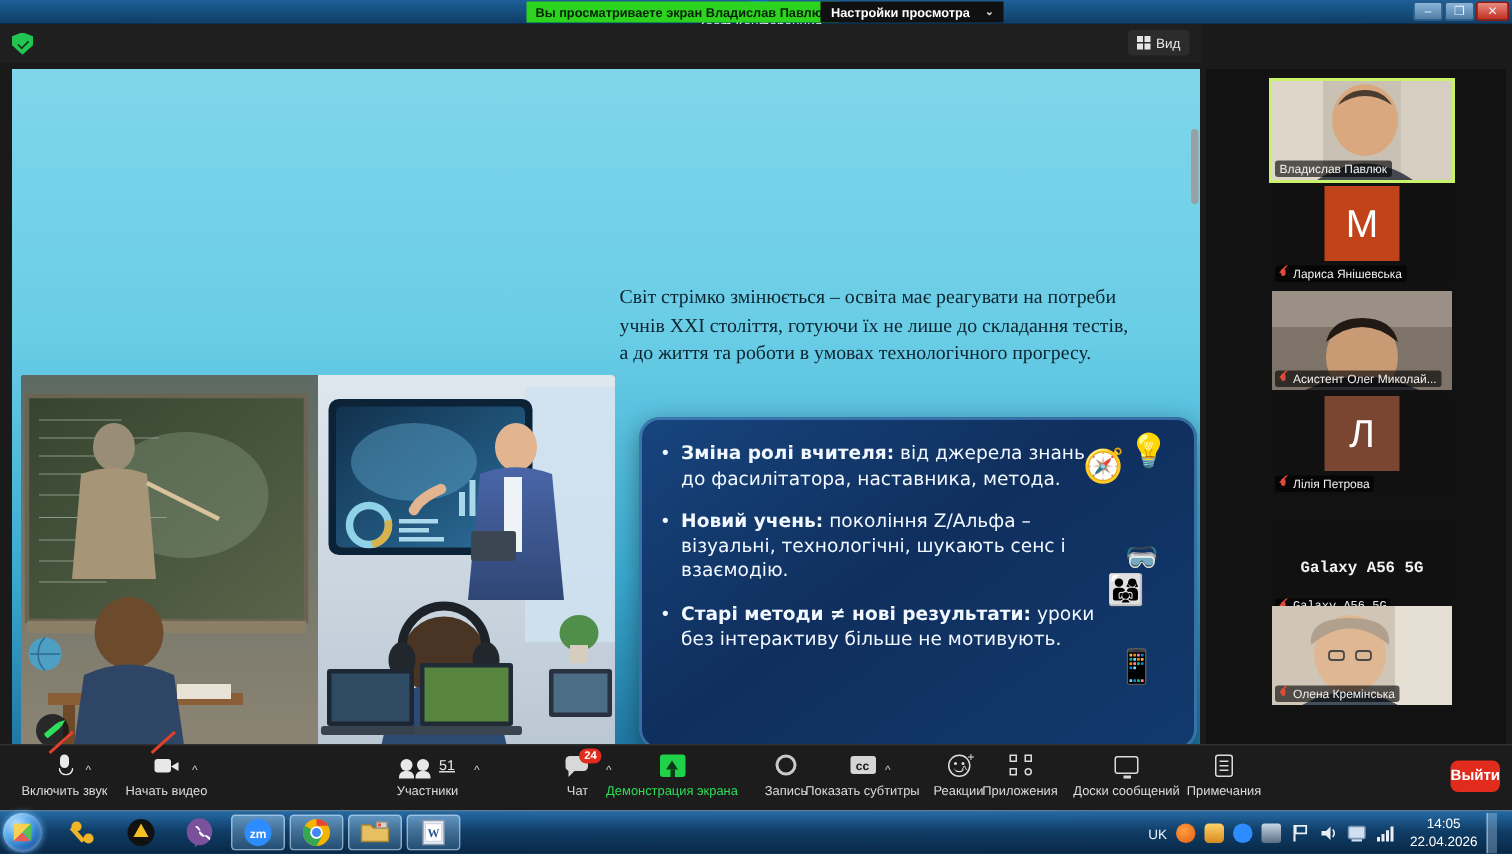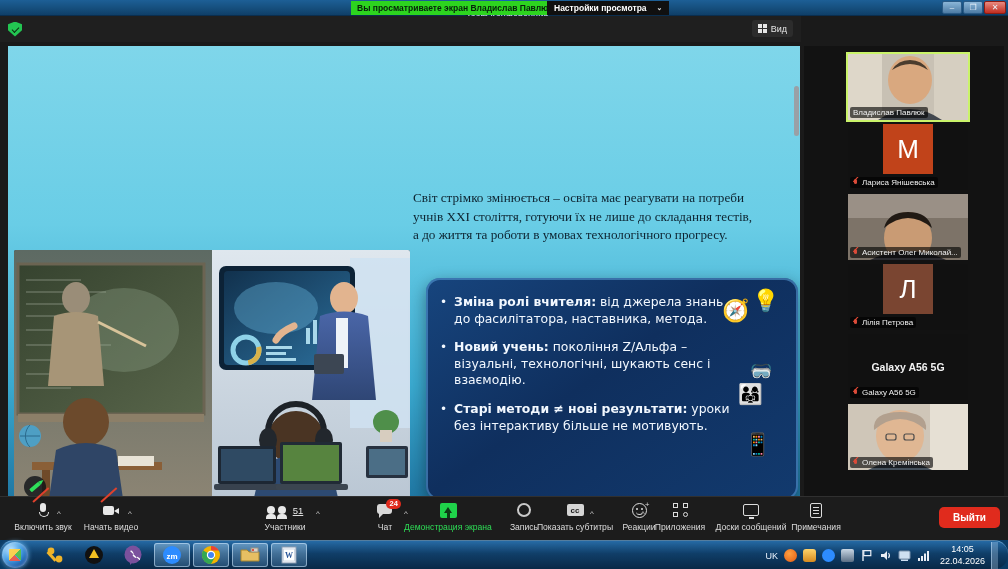--- a/index.html
+++ b/index.html
@@ -289,30 +289,30 @@
   .ico-apps i{position:absolute;width:5px;height:5px;border:1.4px solid #dcdcdc;}
   .ico-board{ width:16px;height:12px;border:1.6px solid #dcdcdc;border-radius:2px;position:relative;}
   .ico-board::after{content:"";position:absolute;left:5px;top:12px;width:5px;height:2px;background:#dcdcdc;}
   .ico-notes{ width:12px;height:15px;border:1.6px solid #dcdcdc;border-radius:2px;position:relative;}
   .ico-notes::after{
     content:"";position:absolute;left:2px;top:3px;width:6px;height:1.2px;background:#dcdcdc;
     box-shadow:0 3px 0 #dcdcdc, 0 6px 0 #dcdcdc;
   }
   .leave-btn{
     position:absolute; right:8px; top:10px; background:#e02b1d; color:#fff;
-    font-size:10px; font-weight:bold; padding:5px 14px; border-radius:5px;
+    font-size:10px; font-weight:bold; padding:5px 0; border-radius:5px;
   }
   .tb-green{ color:#2edd56 !important; }
 
   
   .taskbar{
     position:absolute; left:0; bottom:0; width:1008px; height:29px;
     background: linear-gradient(180deg, rgba(40,110,170,.92) 0%, rgba(16,62,104,.95) 45%, rgba(9,40,70,.97) 100%);
     border-top:1px solid rgba(160,210,245,.5);
-    display:flex; align-items:center;border-radius:14px;
+    display:flex; align-items:center;
   }
   .start-orb{
     width:26px;height:26px;border-radius:50%; margin-left:2px; flex:none;
     background: radial-gradient(circle at 35% 30%, #bfe4ff 0%, #4aa3e8 40%, #1558a8 70%, #0b3b78 100%);
     box-shadow:0 0 5px rgba(120,200,255,.85), inset 0 0 4px rgba(255,255,255,.6);
     position:relative;
   }
   .start-orb::after{
     content:""; position:absolute; left:7px; top:7px; width:12px;height:12px;
     background:
@@ -555,21 +555,21 @@
       <div class="tile" style="top:218px;">
         <div class="avatar" style="background:#7a4531;">
           <span>Л</span>
         </div>
         <div class="name">
           <span class="mic-off"></span>
           <span>Лілія Петрова</span>
         </div>
       </div>
 
-      <div class="tile" style="top:288px;">
+      <div class="tile" style="top:300px;font-family:Liberation Mono, monospace;">
         <div class="tile-label-center">Galaxy A56 5G</div>
         <div class="name">
           <span class="mic-off"></span>
           <span>Galaxy A56 5G</span>
         </div>
       </div>
 
       <div class="tile" style="top:358px;">
         <svg width="120" height="66" viewBox="0 0 120 66">
           <rect width="120" height="66" fill="#cfc6b8"></rect>

